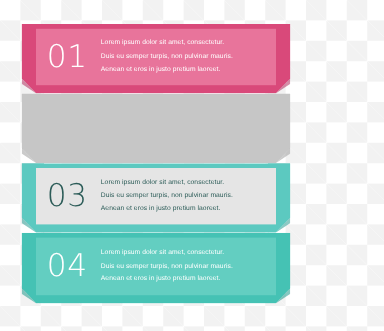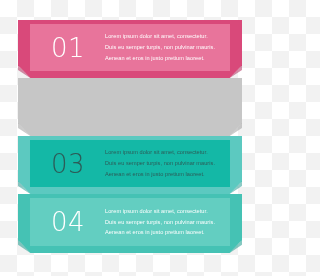--- a/index.html
+++ b/index.html
@@ -86,27 +86,26 @@
     top: 4px;
     width: 200px;
     bottom: 7px;
     display: flex;
     align-items: center;
   }
 
   .num {
     flex: 0 0 auto;
     width: 52px;
-    text-align: left;
+    text-align: center;
     font-size: 26px;
     font-weight: 300;
     letter-spacing: 0.5px;
     line-height: 1;
     font-family: "DejaVu Sans", sans-serif;
-    padding-left: 21px;
   }
 
   .lines {
     flex: 1 1 auto;
     padding-left: 2px;
     padding-right: 6px;
   }
   .lines p {
     margin: 0;
     font-size: 5.6px;
@@ -141,21 +140,21 @@
     <div class="fold fold-right" style="background: rgb(180, 180, 180);"></div>
     <div class="ribbon-outer" style="background: rgb(198, 198, 198);"></div>
     <div class="ribbon-shadow" style="background: rgb(160, 160, 160);"></div>
   </div>
 
   <div class="band" style="top:136px;height:58px;">
     <div class="fold fold-left" style="background: rgb(69, 184, 174);"></div>
     <div class="fold fold-right" style="background: rgb(69, 184, 174);"></div>
     <div class="ribbon-outer" style="background: rgb(92, 201, 192);"></div>
     <div class="ribbon-shadow" style="background: rgb(47, 159, 149);"></div>
-    <div class="panel" style="background: #14b8a6;">
+    <div class="panel" style="background: #e5e5e5;">
       <div class="num" style="color: rgb(44, 92, 88);">03</div>
       <div class="lines" style="color: rgb(44, 92, 88);">
         <p>Lorem ipsum dolor sit amet, consectetur.</p>
         <p>Duis eu semper turpis, non pulvinar mauris.</p>
         <p>Aenean et eros in justo pretium laoreet.</p>
       </div>
     </div>
   </div>
 
   <div class="band" style="top:194px;height:59px;">

